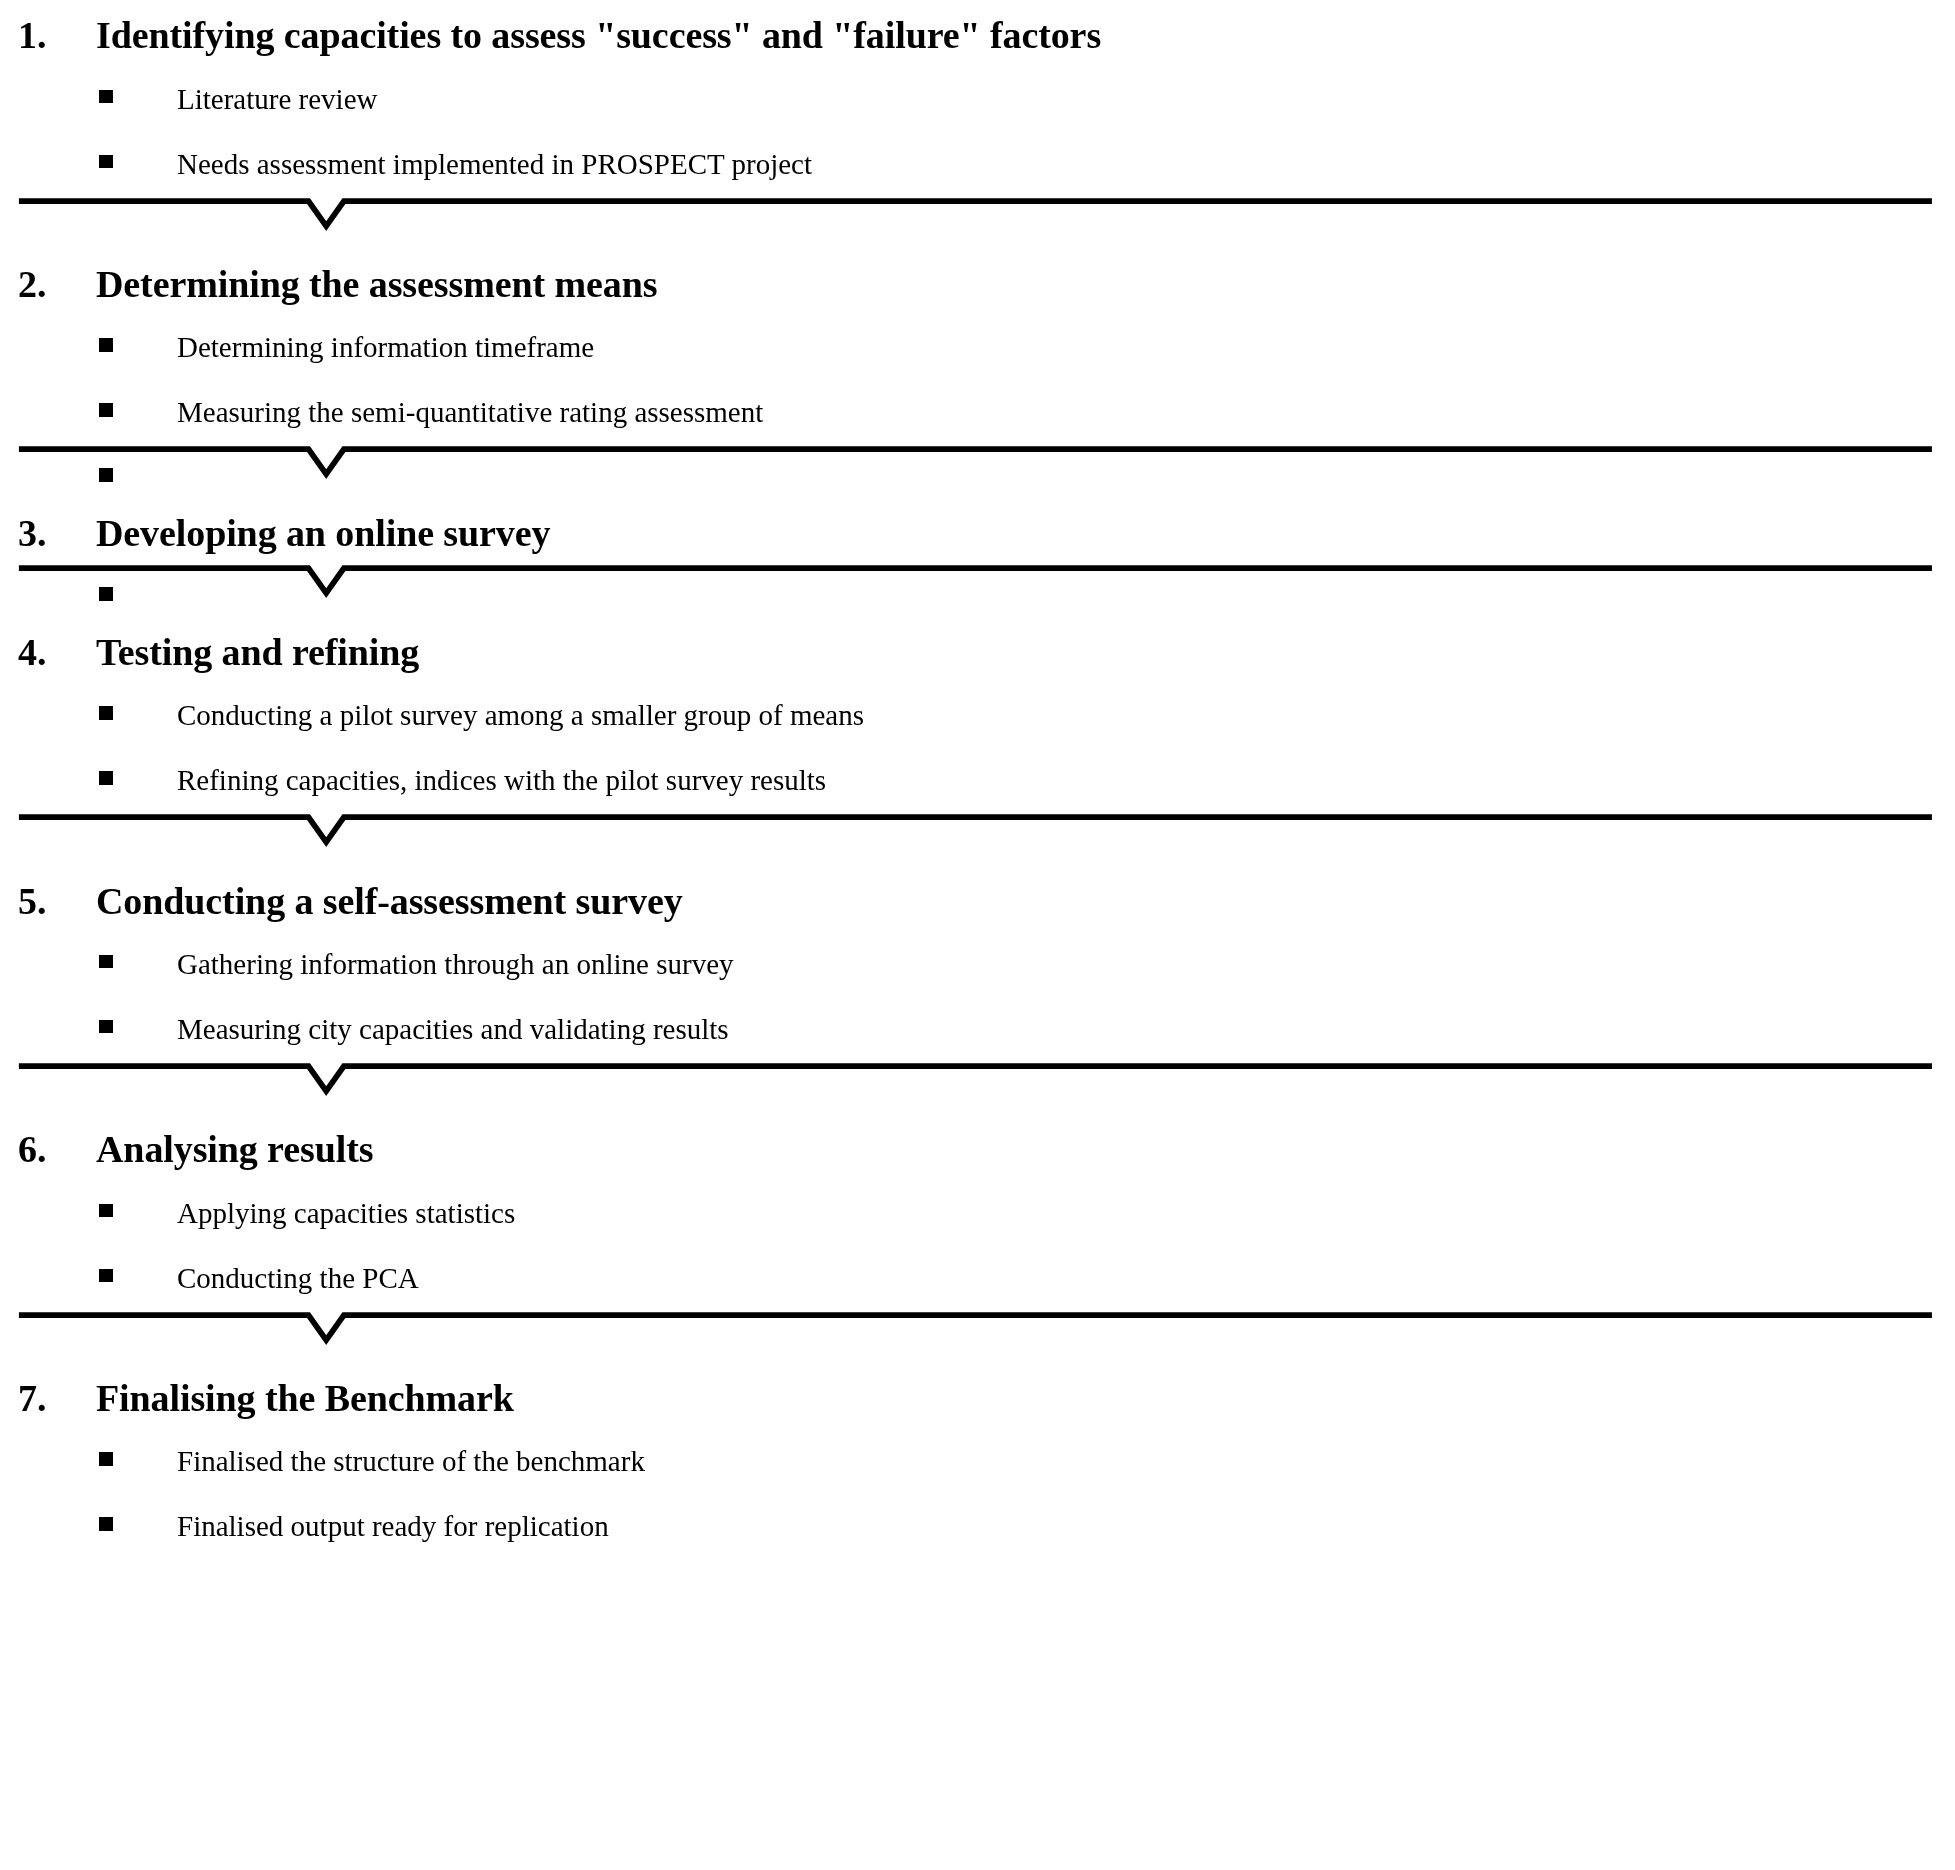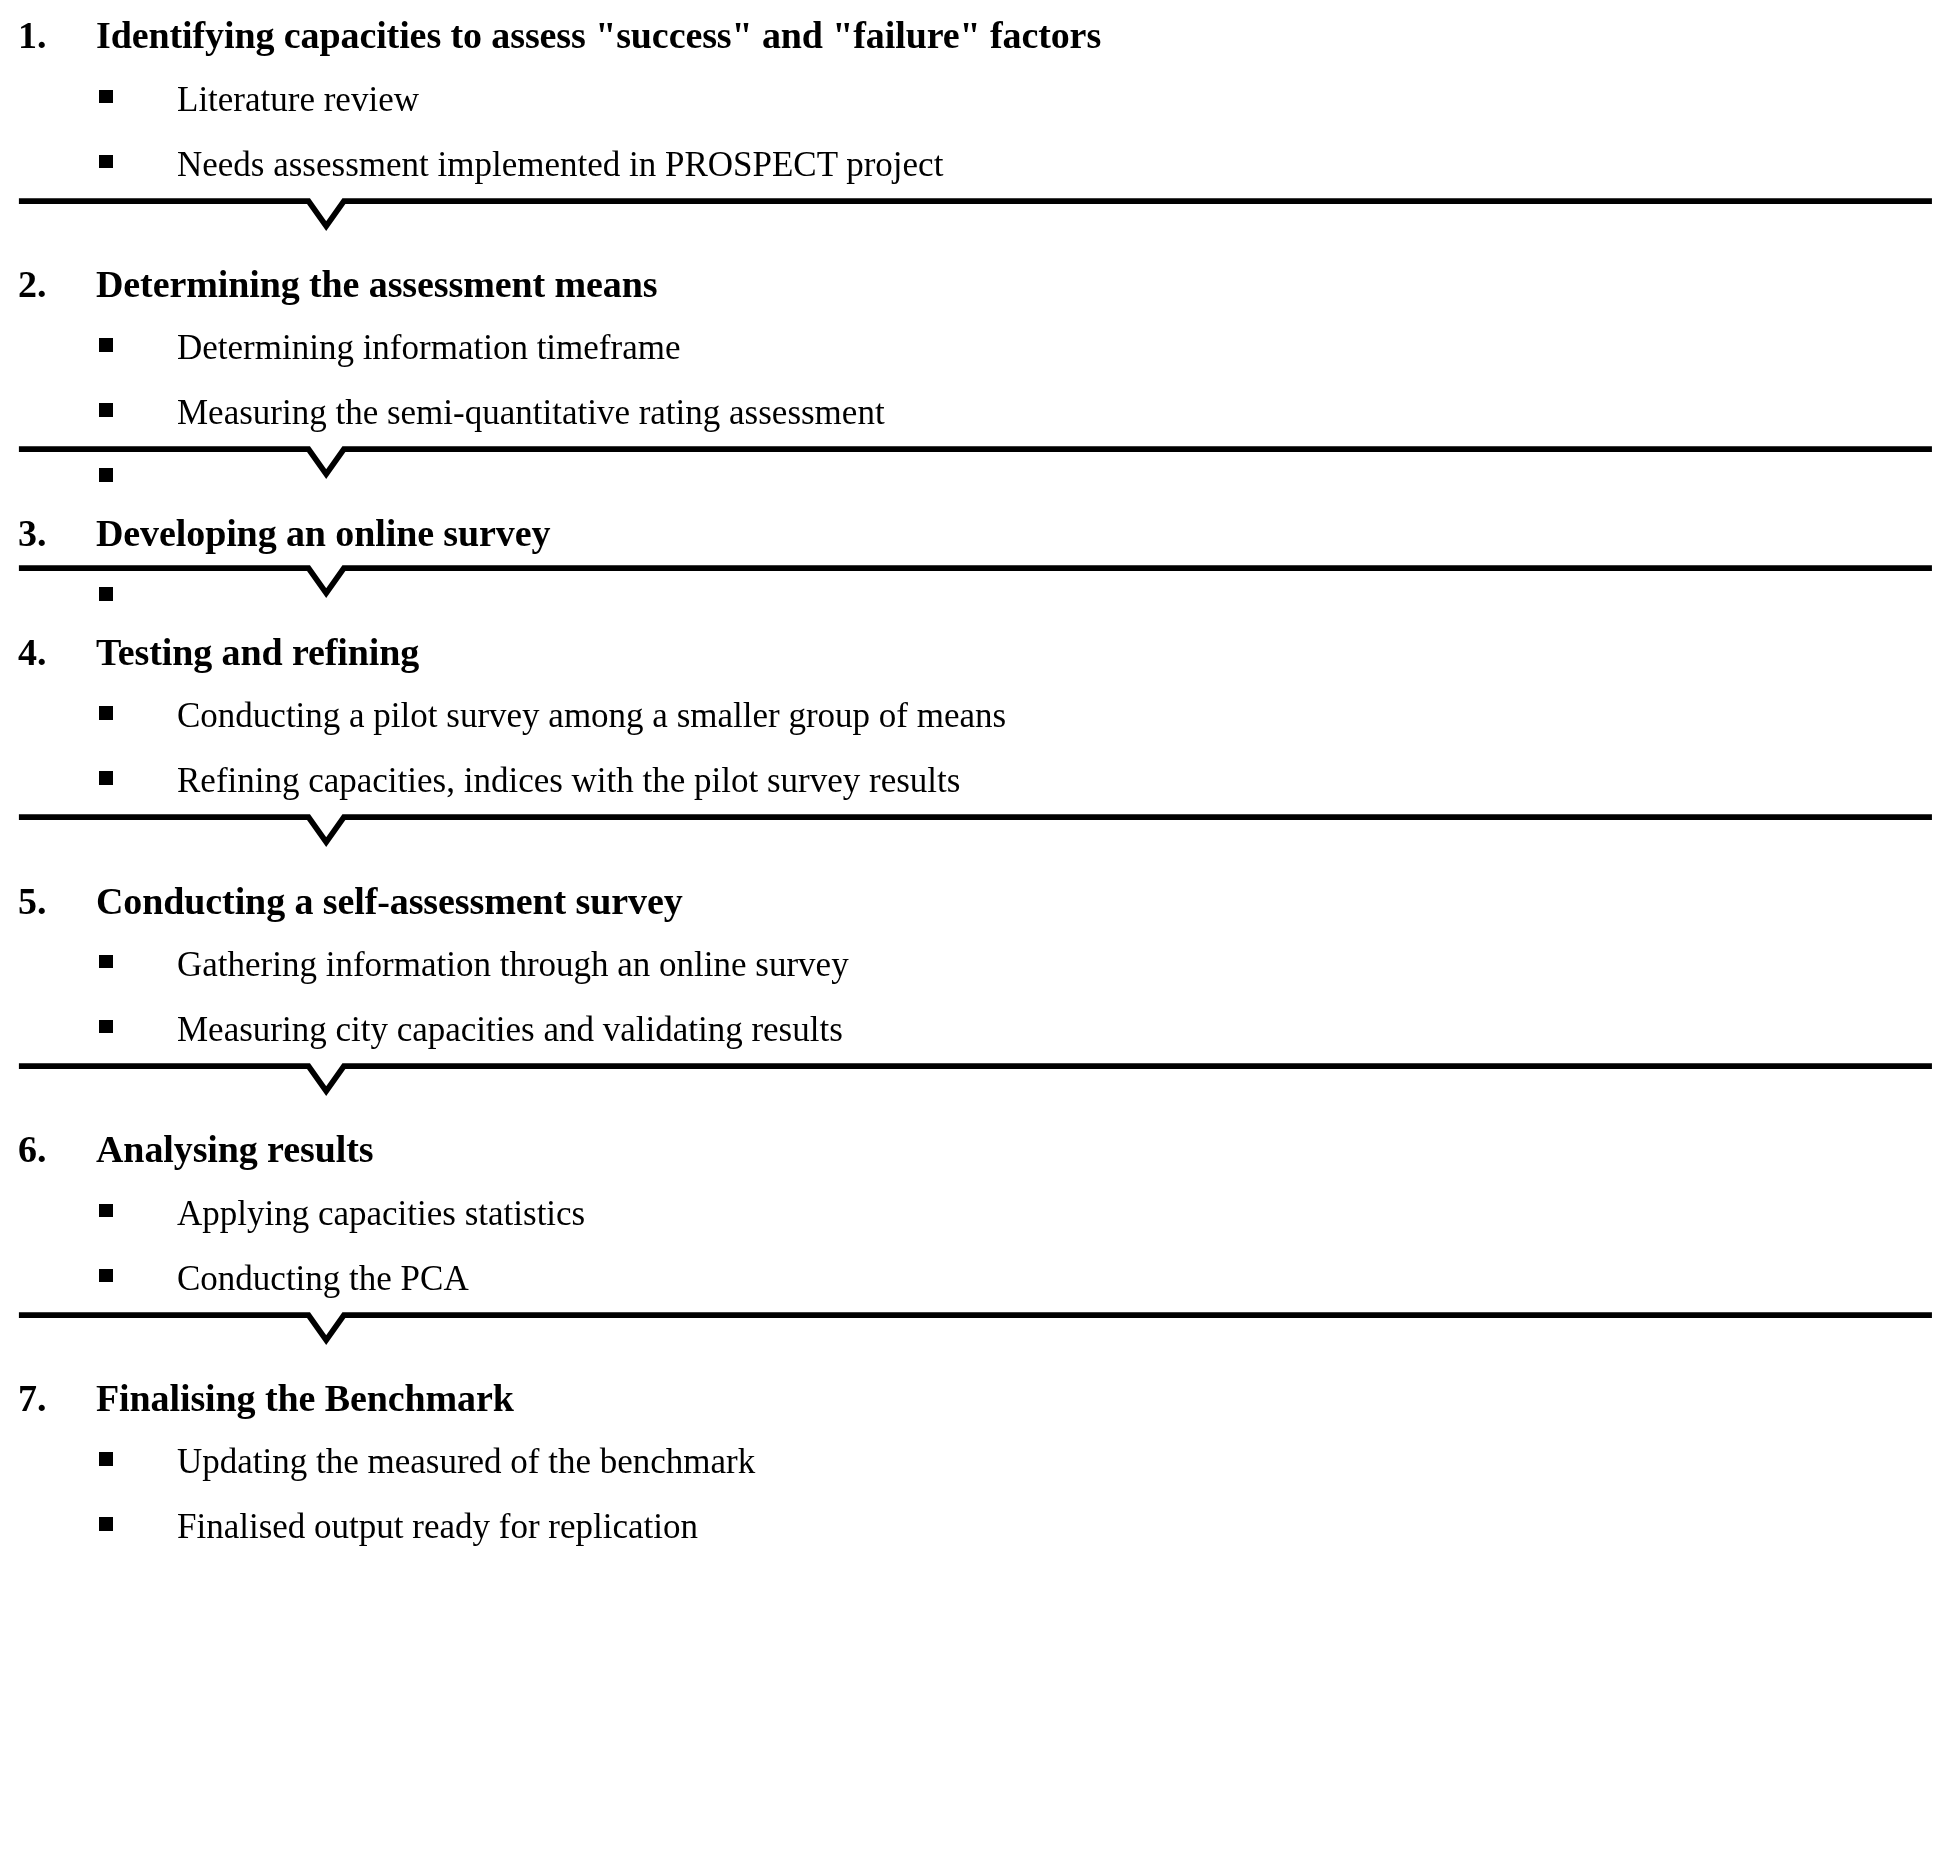--- a/index.html
+++ b/index.html
@@ -67,21 +67,21 @@
   
   .bullets {
     list-style: none;
     margin: 0;
     padding: 0;
   }
   .bullet {
     position: relative;
     padding-left: 177px;
     padding-right: 125px;
-    font-size: 35px;
+    font-size: 29px;
     line-height: 65px;
     font-weight: normal;
   }
   .bullet-marker {
     position: absolute;
     left: 99px;
     top: 23px;
     width: 13.6px;
     height: 13.6px;
     background: #000000;
@@ -249,21 +249,21 @@
       <path d="M 34 8 L 590 8 L 624 56 L 658 8 L 3707 8" fill="none" stroke="#000000" stroke-width="11" stroke-linecap="butt" stroke-linejoin="miter"></path>
     </svg>
   </div>
 
   <section class="step step-7">
     <h2 class="step-head">
       <span class="step-num">7.</span><span class="step-title">Finalising the Benchmark</span>
     </h2>
     <ul class="bullets">
   <li class="bullet">
-    <span class="bullet-marker"></span><span class="bullet-text">Updating the measured of the benchmark</span>
+    <span class="bullet-marker"></span><span class="bullet-text">Finalised the structure of the benchmark</span>
   </li>
 
   <li class="bullet">
     <span class="bullet-marker"></span><span class="bullet-text">Finalised output ready for replication</span>
   </li>
 </ul>
   </section>
 </div>
 </div>
 

